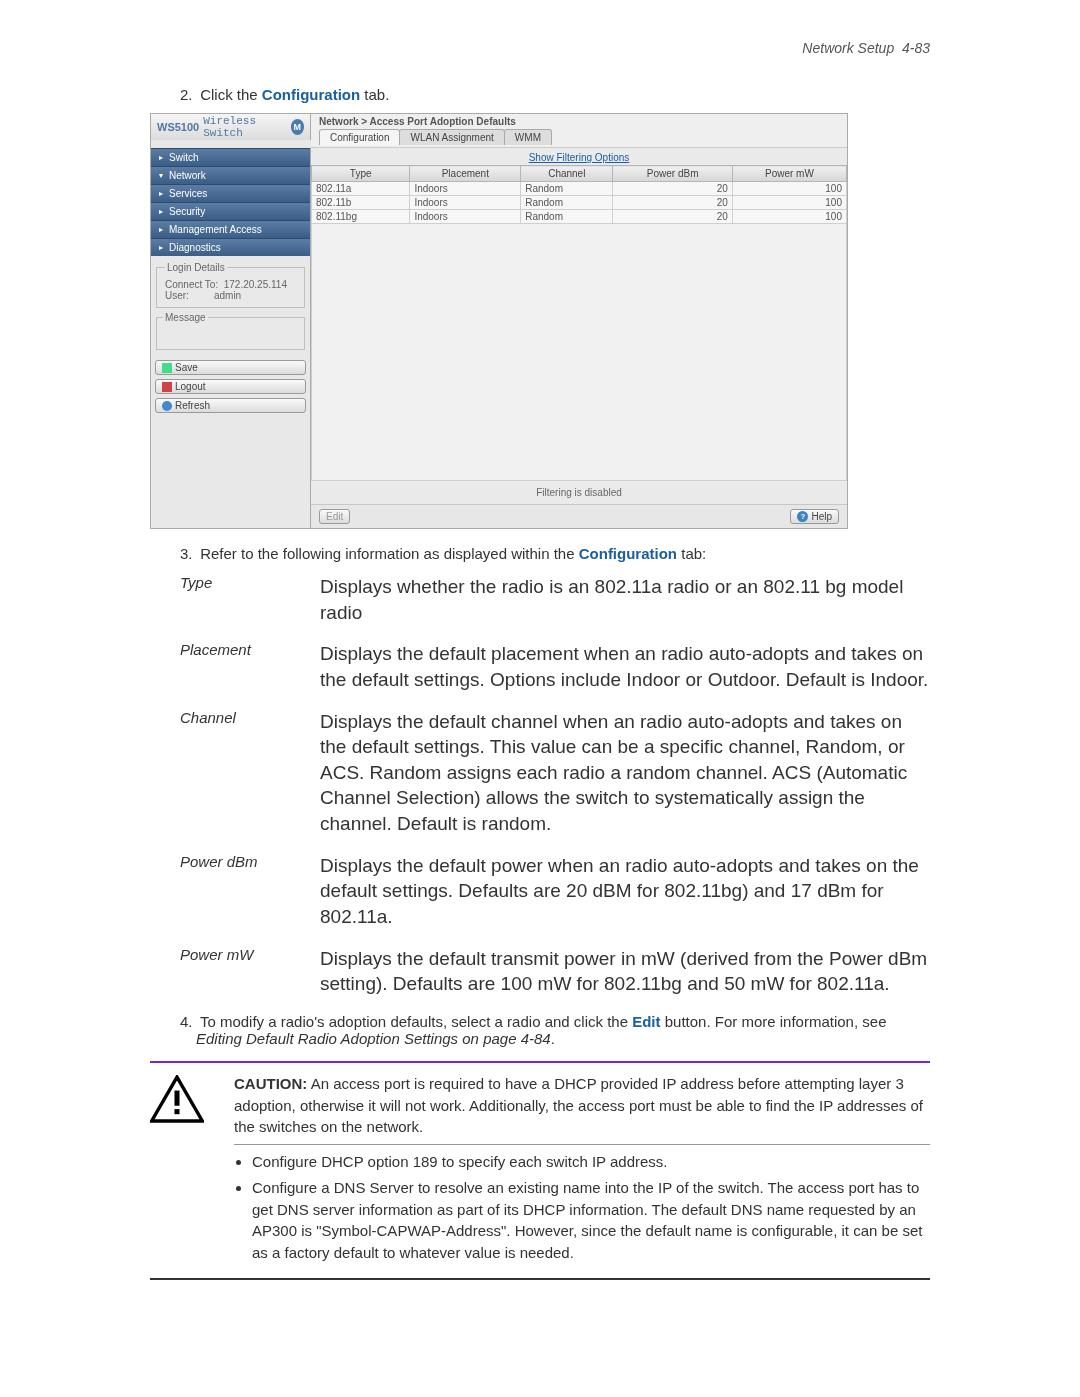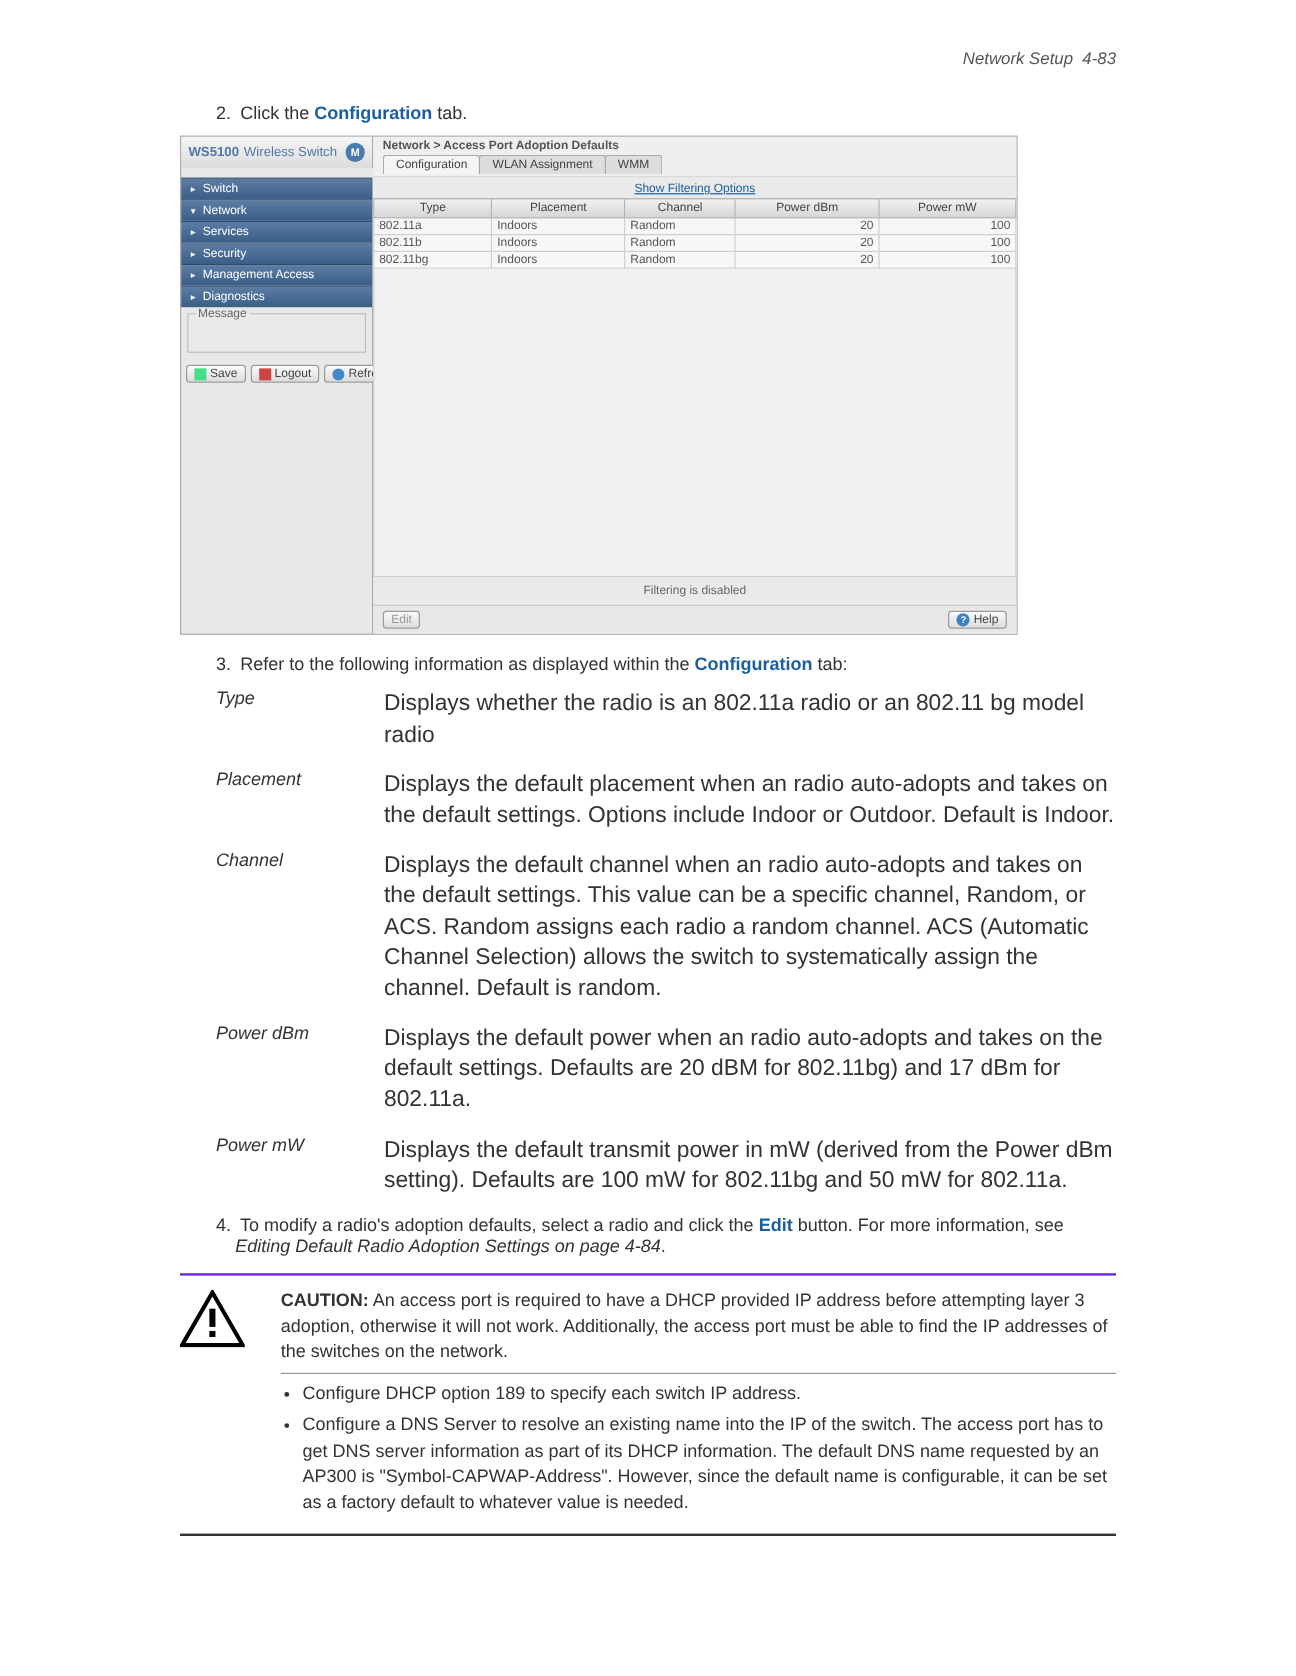--- a/index.html
+++ b/index.html
@@ -90,21 +90,21 @@
   .tree .sel{background:#cfe0f0;color:#1a3c66;}
   .login{
     border:1px solid #bfbfbf;margin:6px 5px 4px 5px;padding:6px 8px;background:#e9e9e9;
     font-size:10px;color:#666;
   }
   .login legend{font-size:10px;color:#666;}
   .msgbox{
     border:1px solid #bfbfbf;margin:0 5px 6px 5px;padding:4px 6px;background:#e9e9e9;
     height:28px;color:#666;
   }
-  .nav-btns{display:flex;gap:4px;justify-content:space-between;padding:4px;}
+  .nav-btns{display:flex;gap:4px;justify-content:space-between;padding:4px;flex-direction:column;}
   .winbtn{
     background:linear-gradient(#fafafa,#dcdcdc);border:1px solid #9a9a9a;border-radius:3px;
     padding:1px 6px;font-size:10px;color:#444;display:flex;align-items:center;gap:3px;
   }
   .winbtn .ic{width:10px;height:10px;display:inline-block;}
   .ic-save{background:#4d8; }
   .ic-out{background:#c44;}
   .ic-ref{background:#48c;border-radius:50%;}
 
   
@@ -165,21 +165,21 @@
   <div class="step">
     <span class="num">2.</span>
     <span>Click the </span><span class="keyword">Configuration</span><span> tab.</span>
   </div>
 
   <div class="screenshot">
     <div class="shot-grid">
 
       <div class="brand-bar">
         <span>WS5100</span>
-        <span style="font-weight:normal;"> Wireless Switch</span>
+        <span style="font-weight:normal;font-family:Liberation Mono, monospace;"> Wireless Switch</span>
         <span class="brand-logo">M</span>
       </div>
 
       <div class="content-head">
         <div class="bc">Network &gt; Access Port Adoption Defaults</div>
         <div class="tabs">
           <div class="tab active">Configuration</div>
           <div class="tab">WLAN Assignment</div>
           <div class="tab">WMM</div>
         </div>
@@ -204,20 +204,25 @@
           </div>
         <div class="nav-sec">
             <span class="caret">▸</span>
             <span>Management Access</span>
           </div>
         <div class="nav-sec">
             <span class="caret">▸</span>
             <span>Diagnostics</span>
           </div>
 
+        <fieldset class="login">
+          <legend>Login Details</legend>
+          <div><span>Connect To:</span>&nbsp;&nbsp;<span>172.20.25.114</span></div>
+          <div><span>User:</span>&nbsp;&nbsp;&nbsp;&nbsp;&nbsp;&nbsp;&nbsp;&nbsp;&nbsp;<span>admin</span></div>
+        </fieldset>
         <fieldset class="msgbox">
           <legend>Message</legend>
         </fieldset>
 
         <div class="nav-btns">
           <div class="winbtn">
               <span class="ic ic-save"></span>
               <span>Save</span>
             </div>
           <div class="winbtn">

